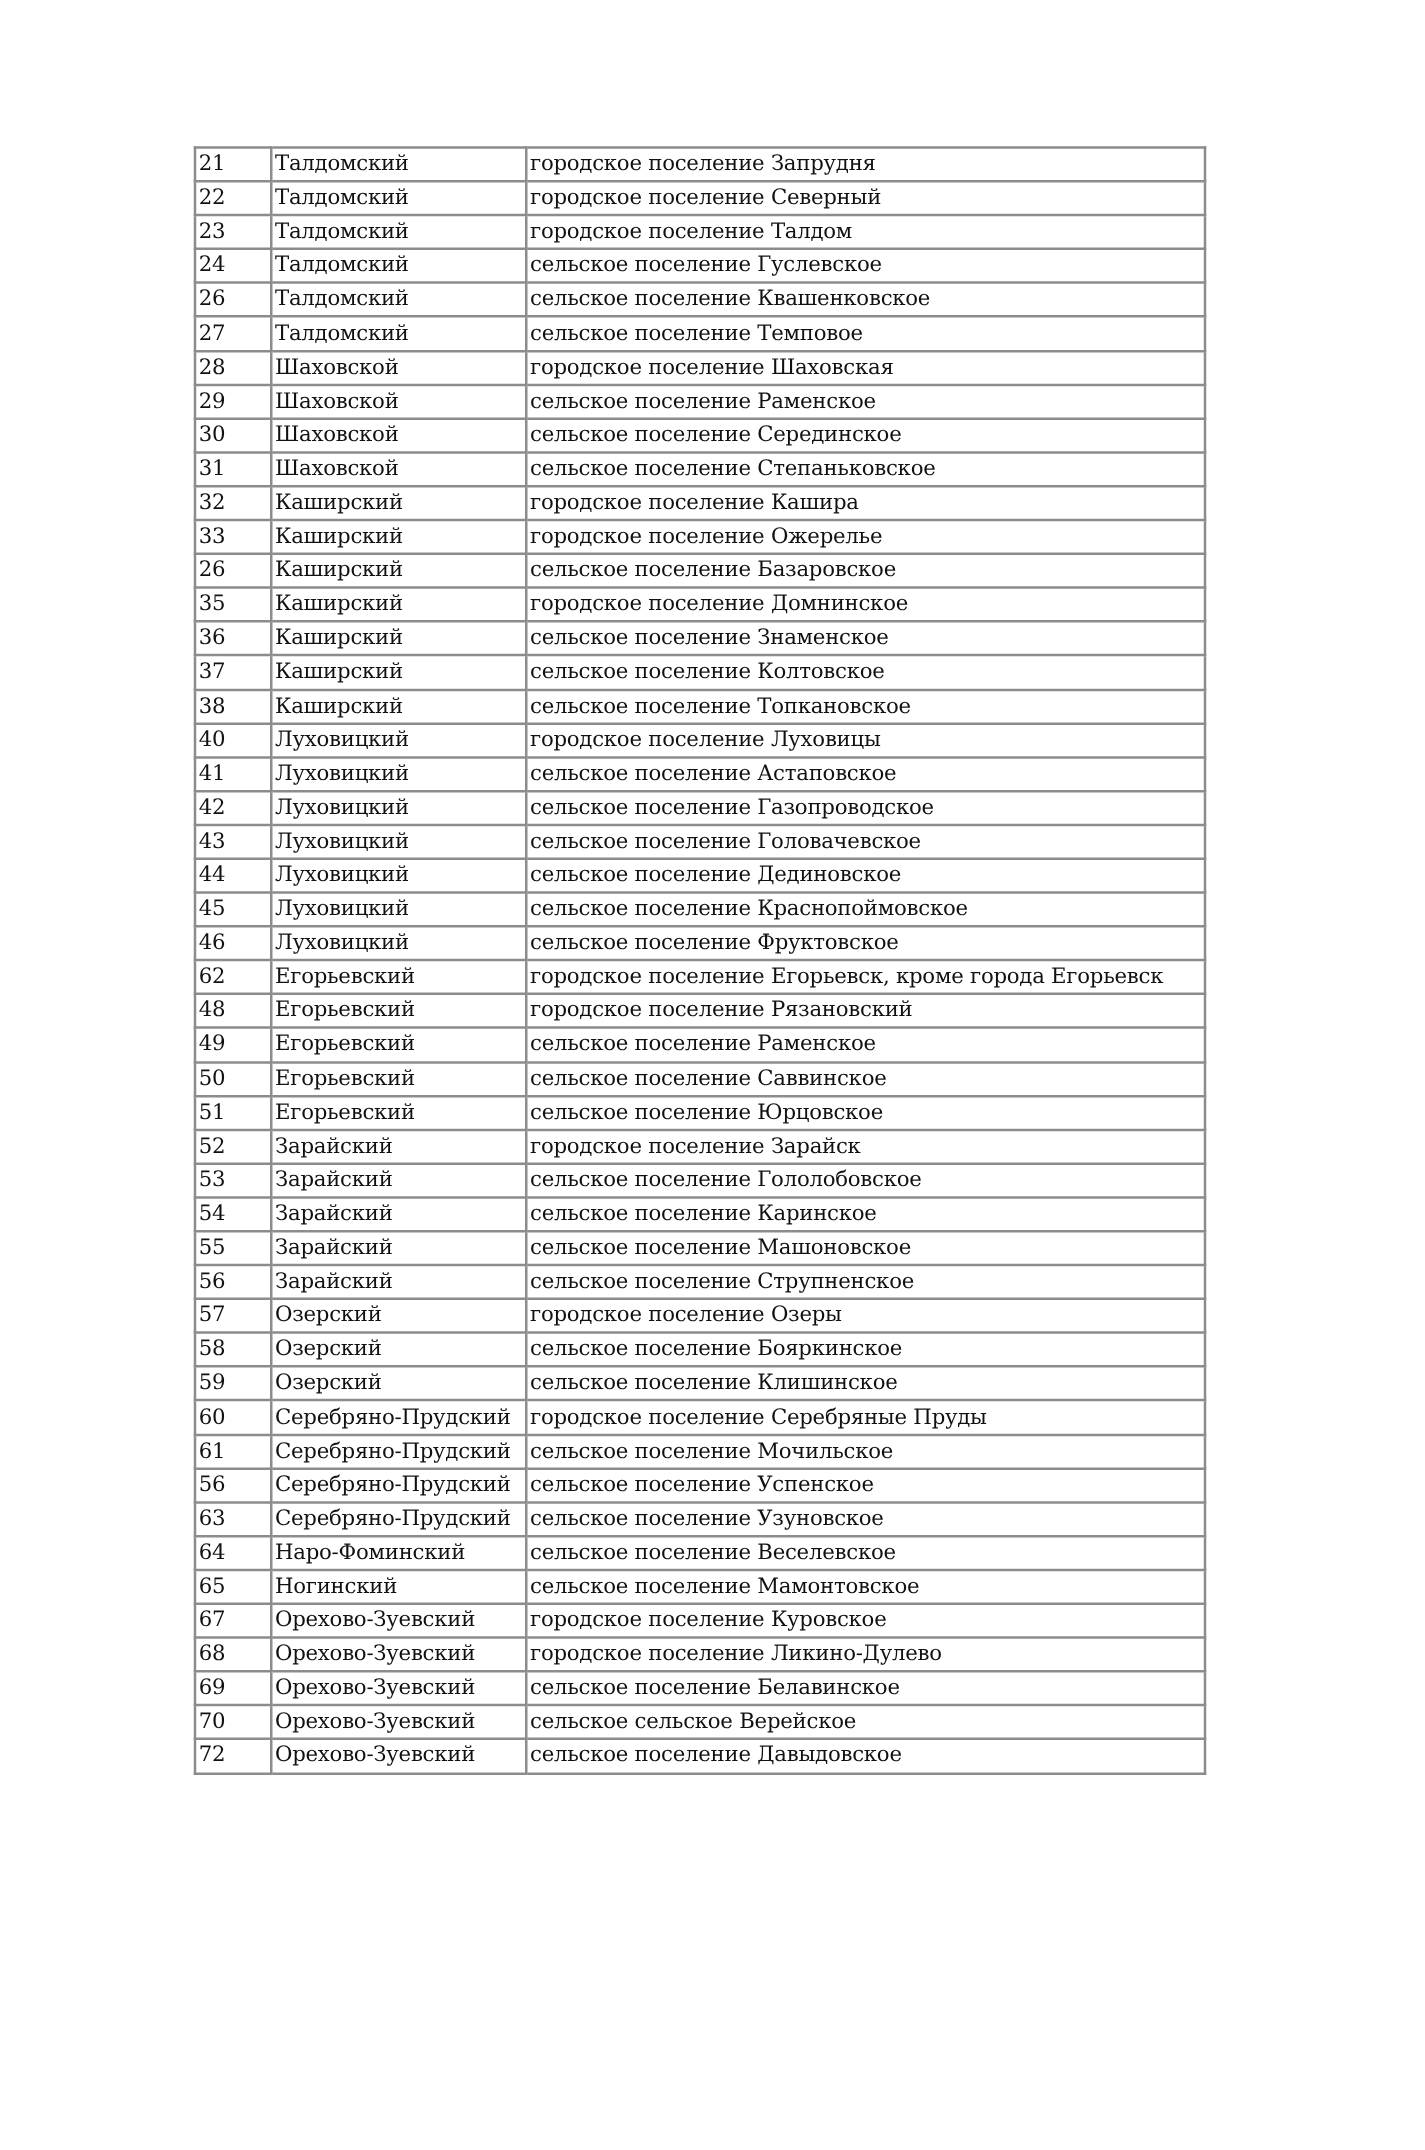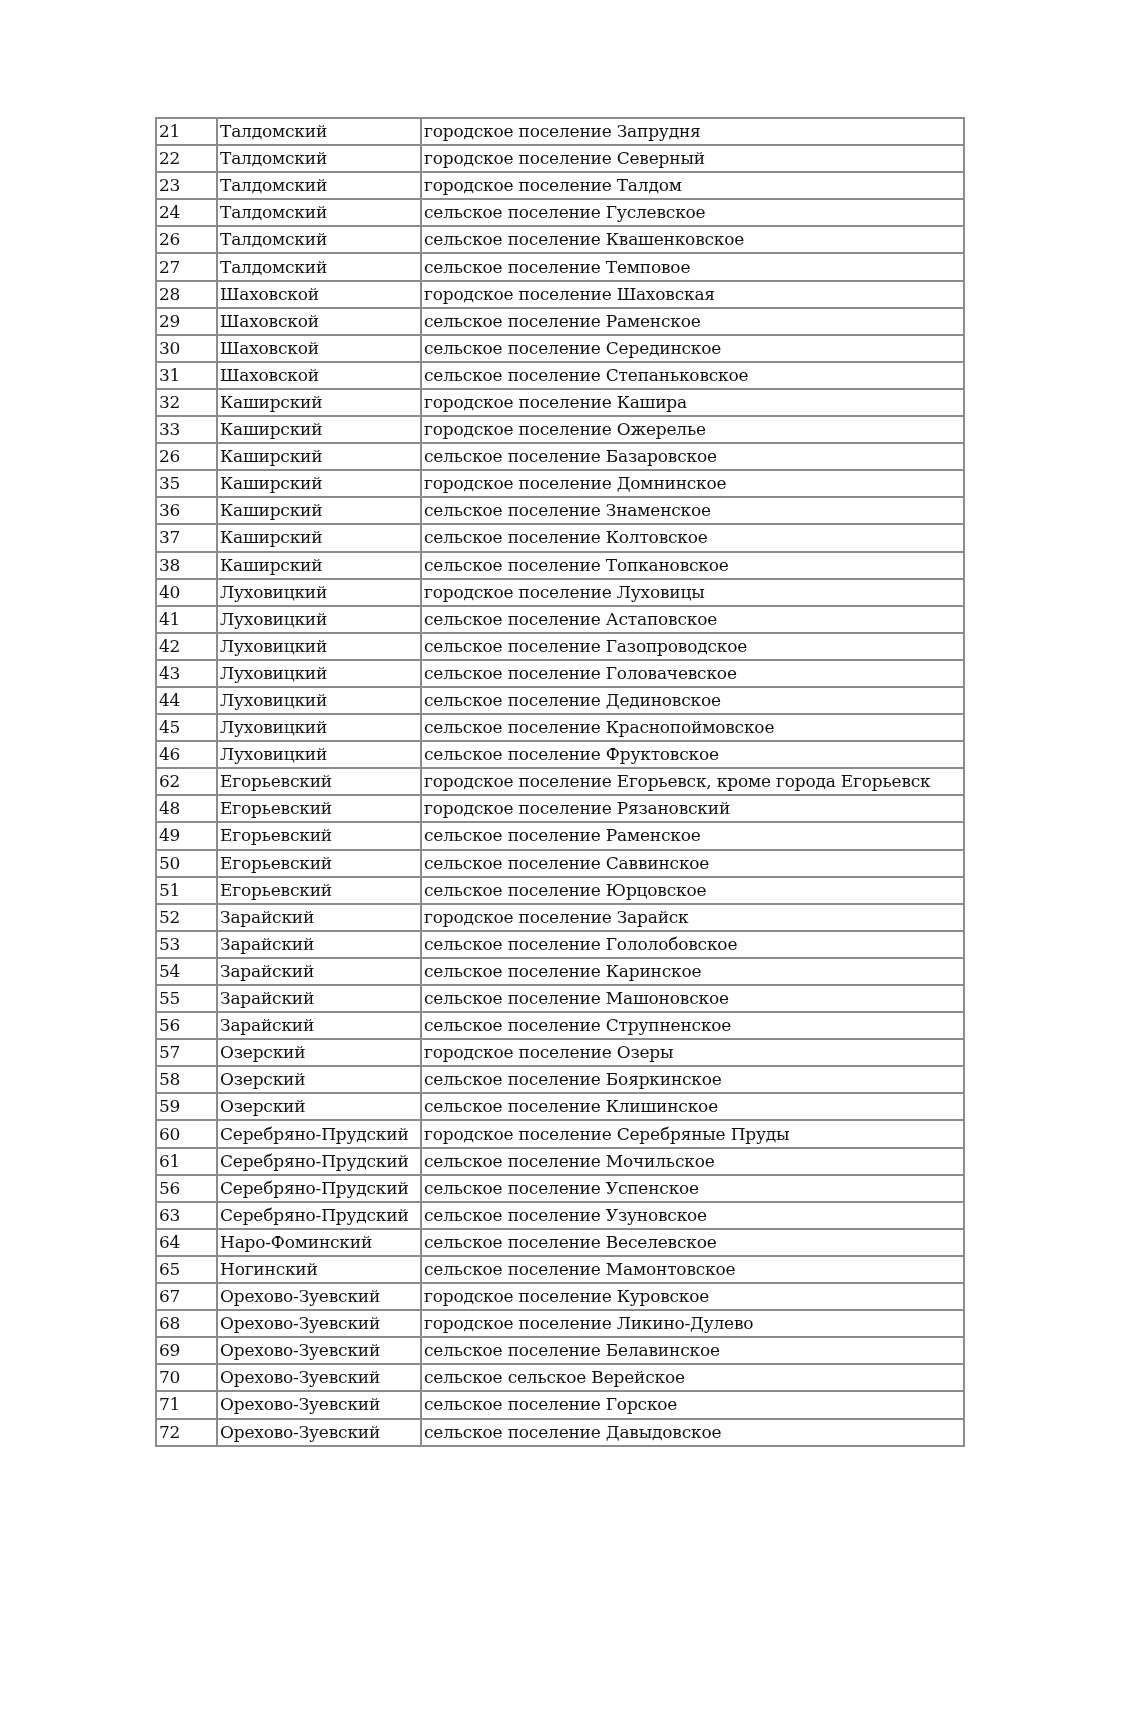--- a/index.html
+++ b/index.html
@@ -287,24 +287,19 @@
           <td class="num">69</td>
           <td class="district">Орехово-Зуевский</td>
           <td class="settlement">сельское поселение Белавинское</td>
         </tr>
         <tr>
           <td class="num">70</td>
           <td class="district">Орехово-Зуевский</td>
           <td class="settlement">сельское сельское Верейское</td>
         </tr>
         <tr>
-          <td class="num">71</td>
-          <td class="district">Орехово-Зуевский</td>
-          <td class="settlement">сельское поселение Горское</td>
-        </tr>
-        <tr>
           <td class="num">72</td>
           <td class="district">Орехово-Зуевский</td>
           <td class="settlement">сельское поселение Давыдовское</td>
         </tr>
       </tbody>
   </table>
 </div>
 
 </body></html>

